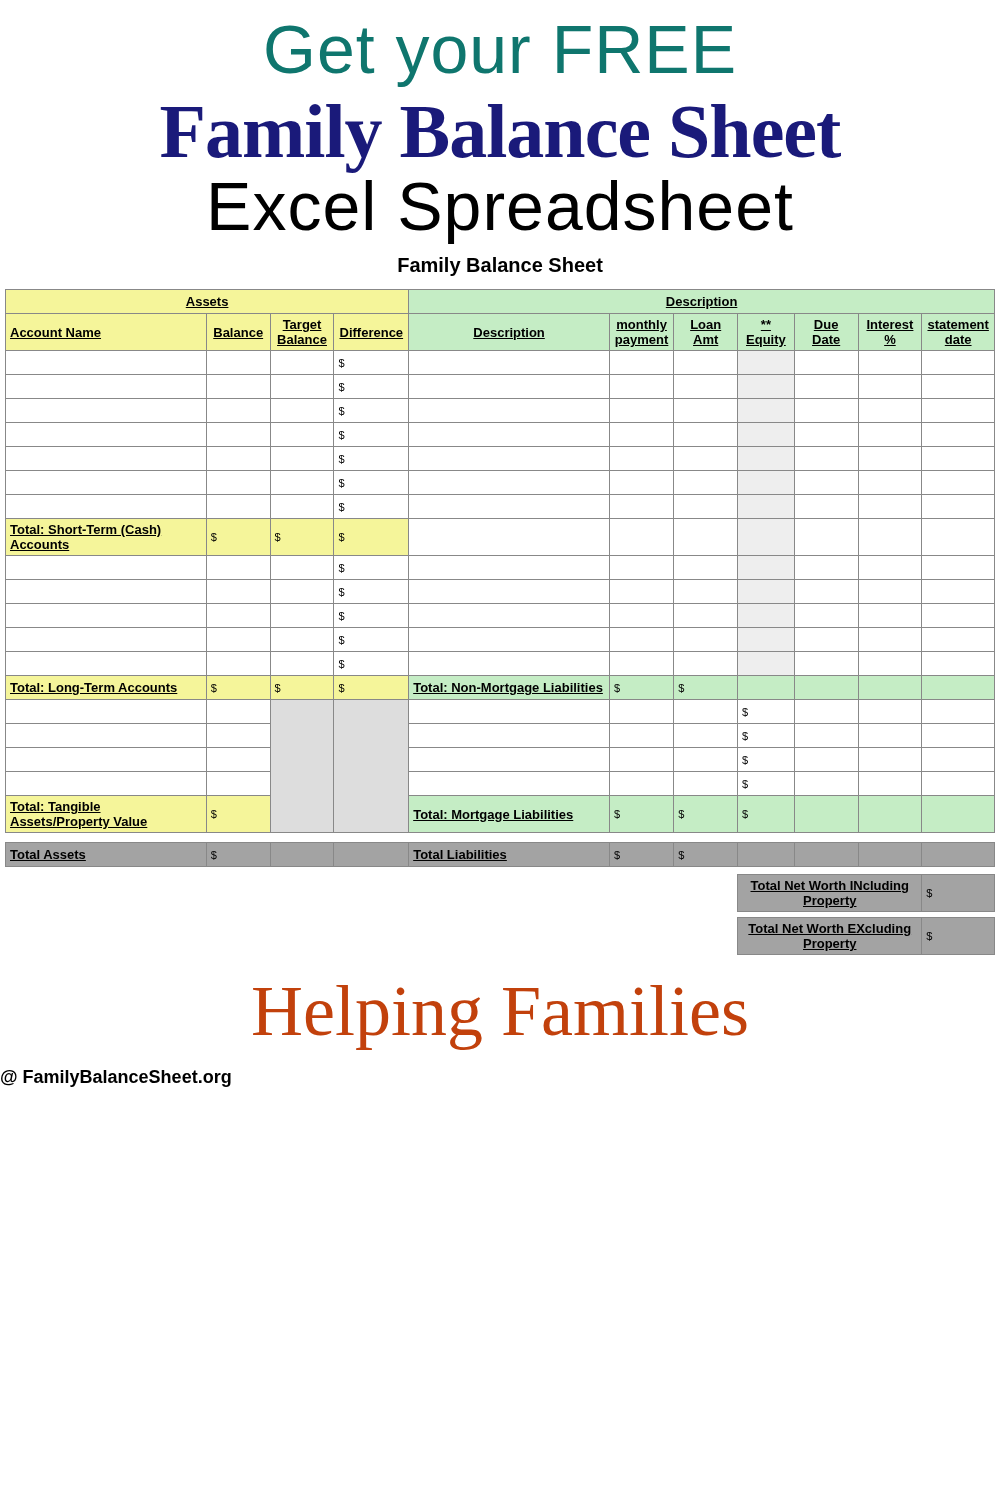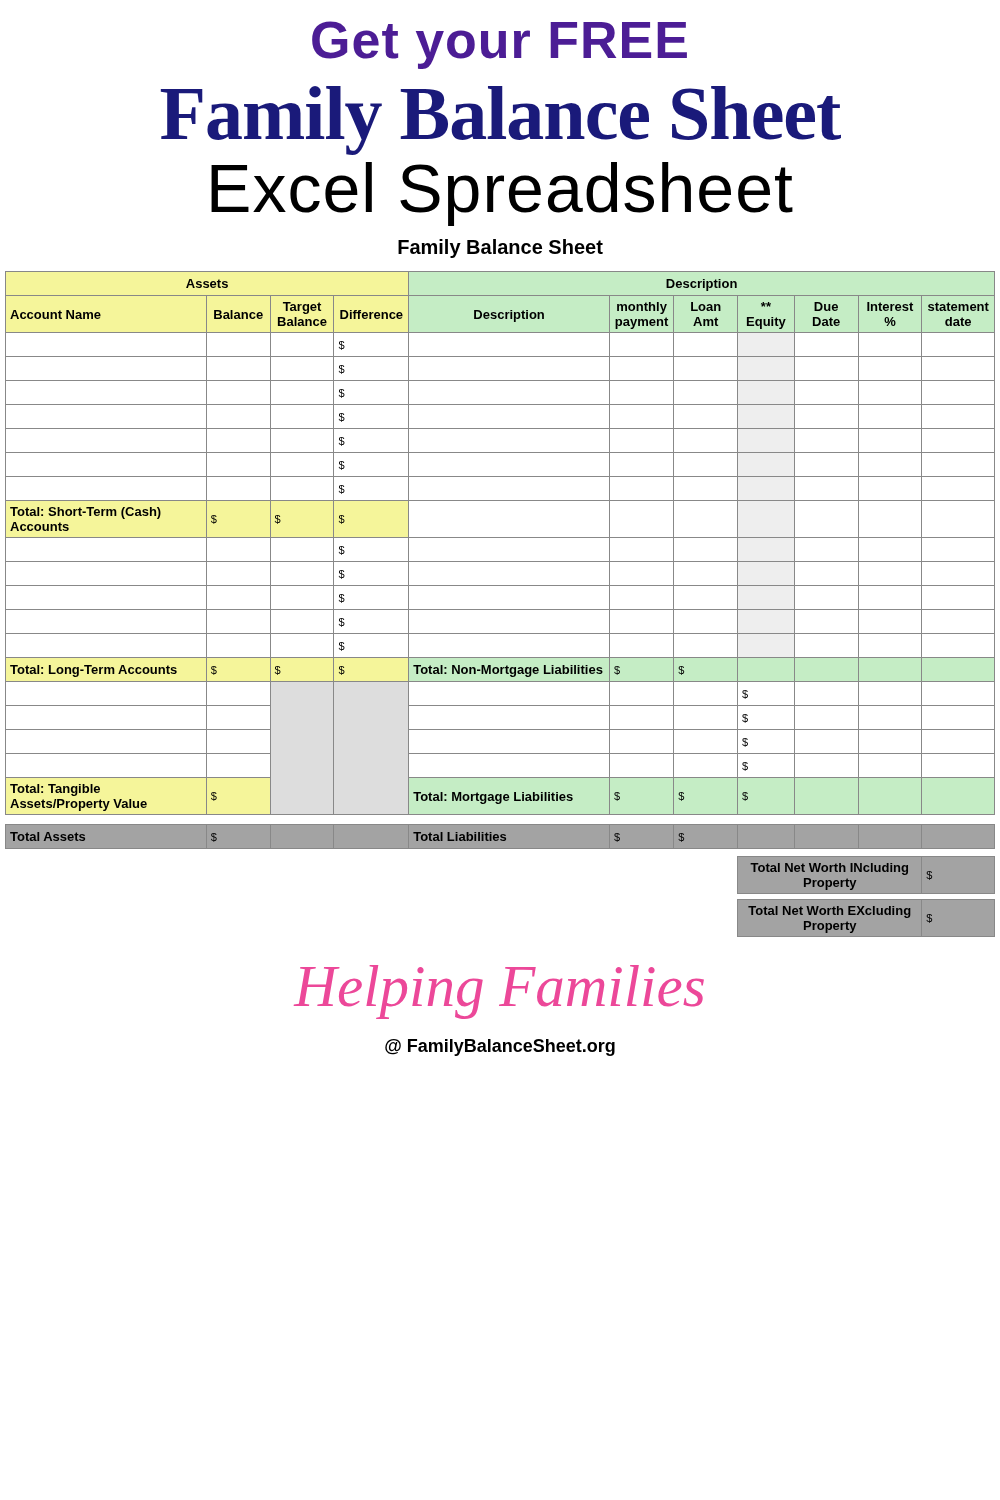--- a/index.html
+++ b/index.html
@@ -4,41 +4,41 @@
 <style>
 * { margin: 0; padding: 0; box-sizing: border-box; }
 body {
   width: 1000px;
   height: 1500px;
   background: #fff;
   font-family: Arial, sans-serif;
   overflow: hidden;
 }
 .header { text-align: center; padding: 10px 20px 5px; }
-.h1 { font-size: 52px; font-weight: 700; letter-spacing: 1px; color: #4c1d95; }
+.h1 { font-size: 68px; font-weight: 400; letter-spacing: 1px; color: #0f766e; }
 .h2 { font-size: 76px; font-weight: 900; color: #1a1a7a; letter-spacing: -1px; font-family: Georgia, serif; }
 .h3 { font-size: 68px; font-weight: 300; letter-spacing: 1px; color: #000000; margin-top: -8px; }
 
 .sheet { width: 990px; margin: 8px auto 0; border-collapse: collapse; font-size: 13px; }
 .sheet-title { text-align: center; font-weight: bold; font-size: 20px; padding: 4px 0; }
 .sheet td, .sheet th { border: 1px solid #888; padding: 3px 4px; height: 24px; vertical-align: middle; }
 .yellow { background: #f5f59a; }
 .green { background: #c5edc5; }
 .blue { background: #a3a3a3; margin-left: 24px; }
 .grey { background: #ddd; }
 .dim { background: #eee; }
-.bold { font-weight: bold; }
+.bold { font-weight: bold; text-decoration: underline; }
 .center { text-align: center; }
 .dollar { font-size: 11px; }
 
 .footer { text-align: center; padding: 20px 30px 0; }
-.script { font-family: 'Brush Script MT', cursive; font-size: 59px; color: #ec4899; font-style: italic; line-height: 1; }
+.script { font-family: 'Brush Script MT', cursive; font-size: 72px; color: #c2410c; line-height: 1; }
 .f2 { font-size: 36px; font-weight: 900; color: #1a1a7a; font-family: Georgia, serif; margin-top: 10px; }
 .f3 { font-size: 42px; font-weight: 900; color: #1a1a7a; font-family: Georgia, serif; margin-top: 20px; }
-.credit { text-align: center; font-weight: bold; font-size: 18px; margin-top: 20px; }
+.credit { text-align: left; font-weight: bold; font-size: 18px; margin-top: 20px; }
 </style>
 </head>
 <body>
 
 <div class="header">
   <div class="h1">Get your FREE</div>
   <div class="h2">Family Balance Sheet</div>
   <div class="h3">Excel Spreadsheet</div>
 </div>
 

